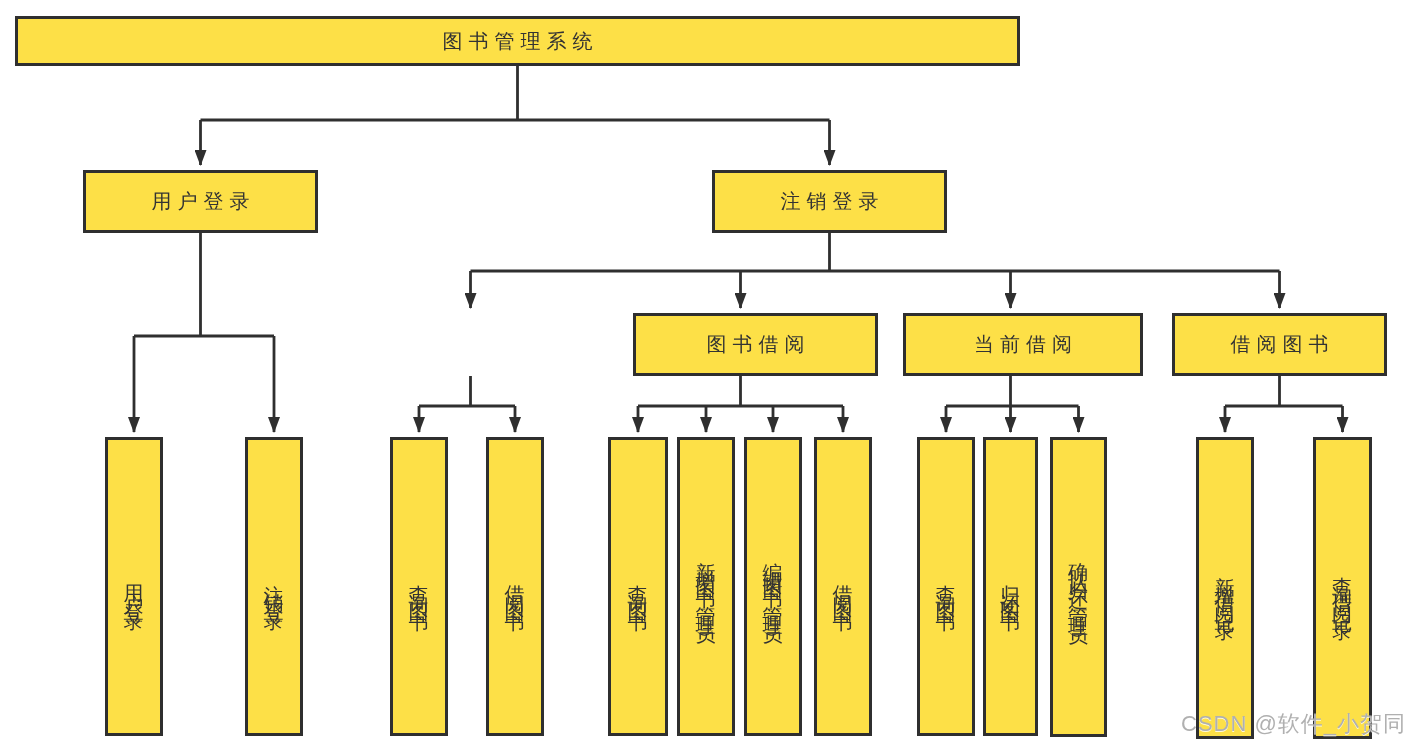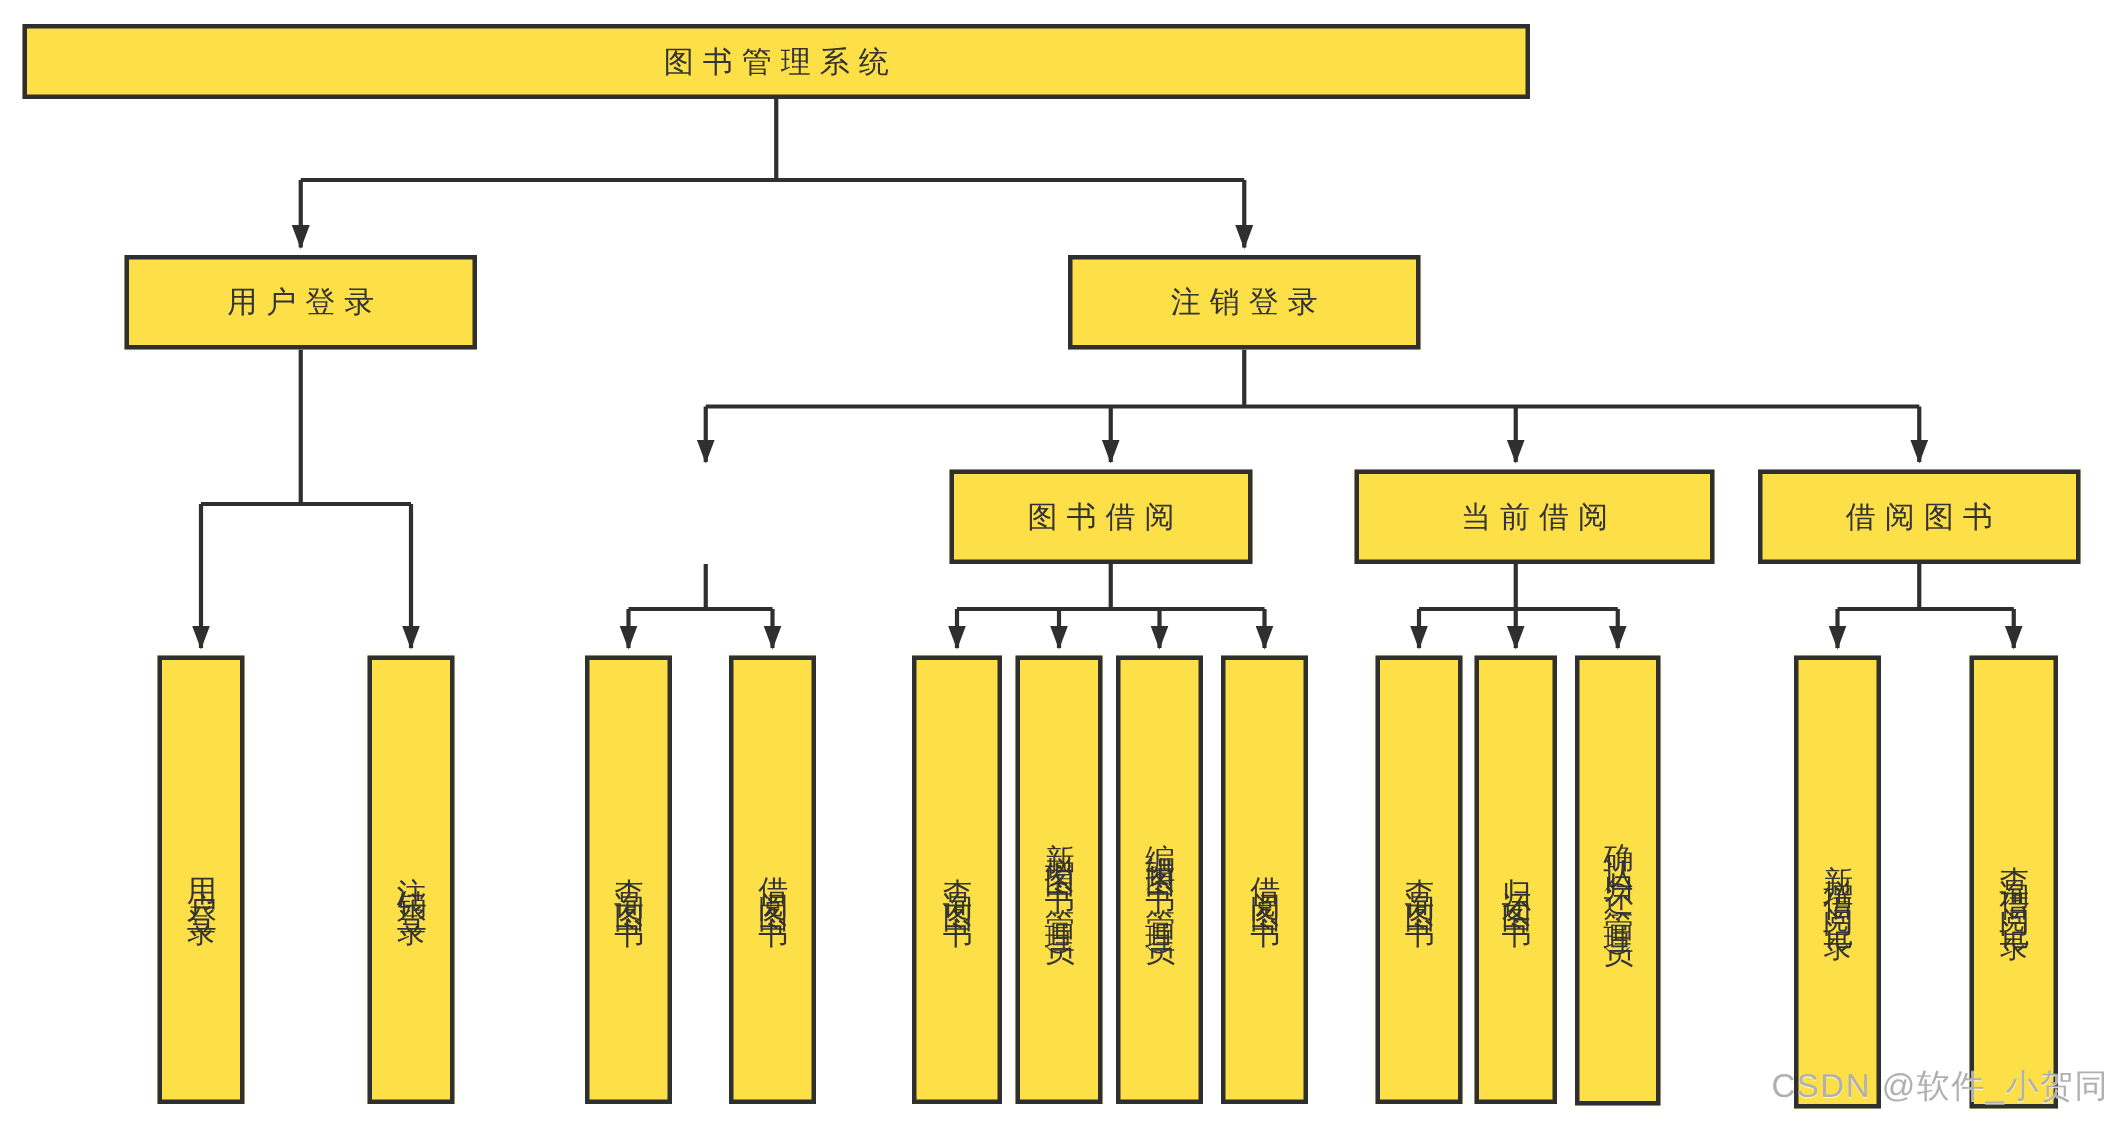--- a/index.html
+++ b/index.html
@@ -109,21 +109,21 @@
     <span class="label">图书管理系统</span>
   </div>
 
   <div class="box hbox" style="left:83px; top:170px; width:235px; height:63px;">
     <span class="label">用户登录</span>
   </div>
   <div class="box hbox" style="left:712px; top:170px; width:235px; height:63px;">
     <span class="label">注销登录</span>
   </div>
 
-  <div class="box hbox" style="left:633px; top:313px; width:202px; height:63px;">
+  <div class="box hbox" style="left:633px; top:313px; width:245px; height:63px;">
     <span class="label">图书借阅</span>
   </div>
   <div class="box hbox" style="left:903px; top:313px; width:240px; height:63px;">
     <span class="label">当前借阅</span>
   </div>
   <div class="box hbox" style="left:1172px; top:313px; width:215px; height:63px;">
     <span class="label">借阅图书</span>
   </div>
 
   <div class="box vbox" style="left:105px; top:437px; width:58px; height:299px;">

